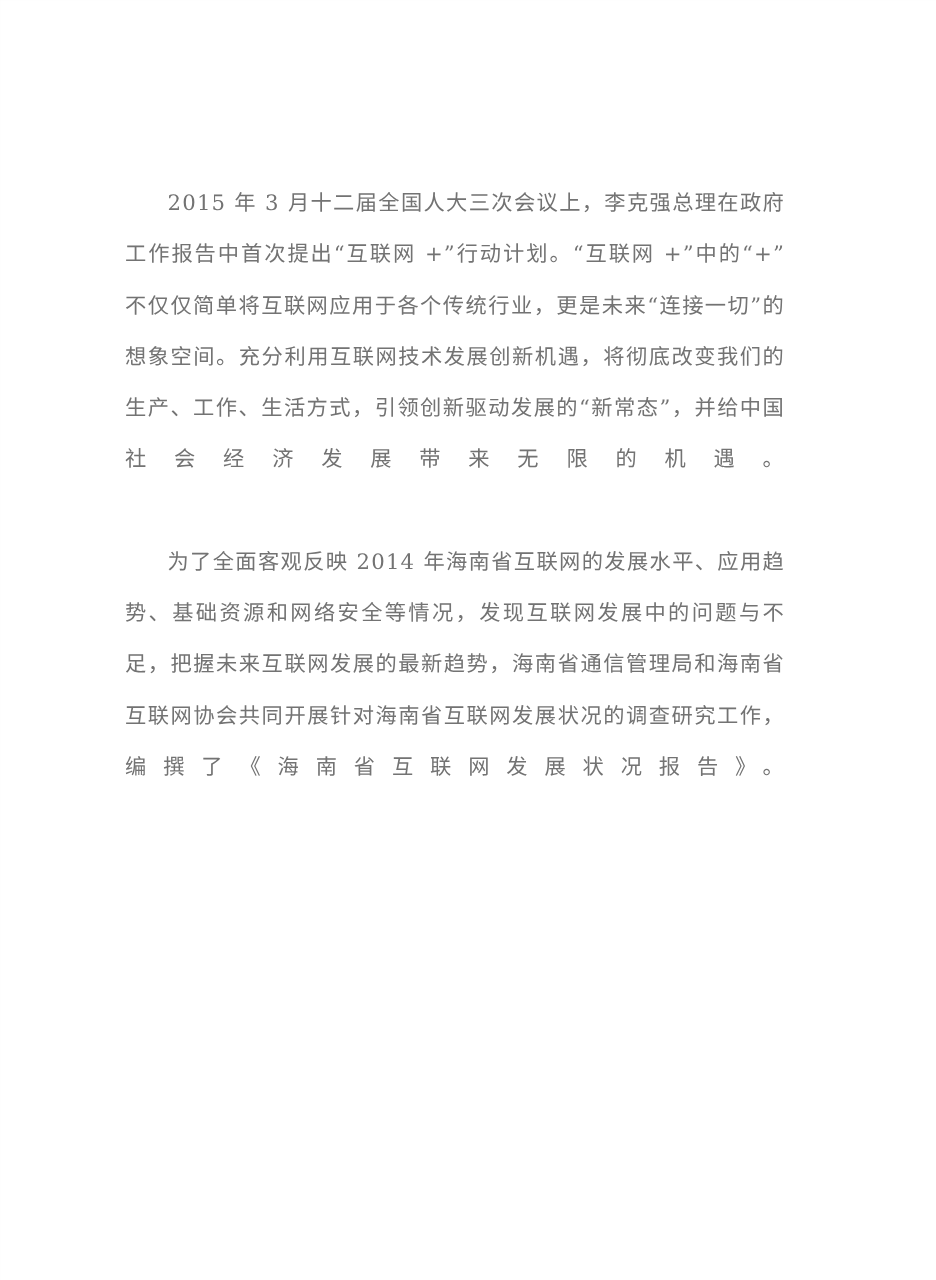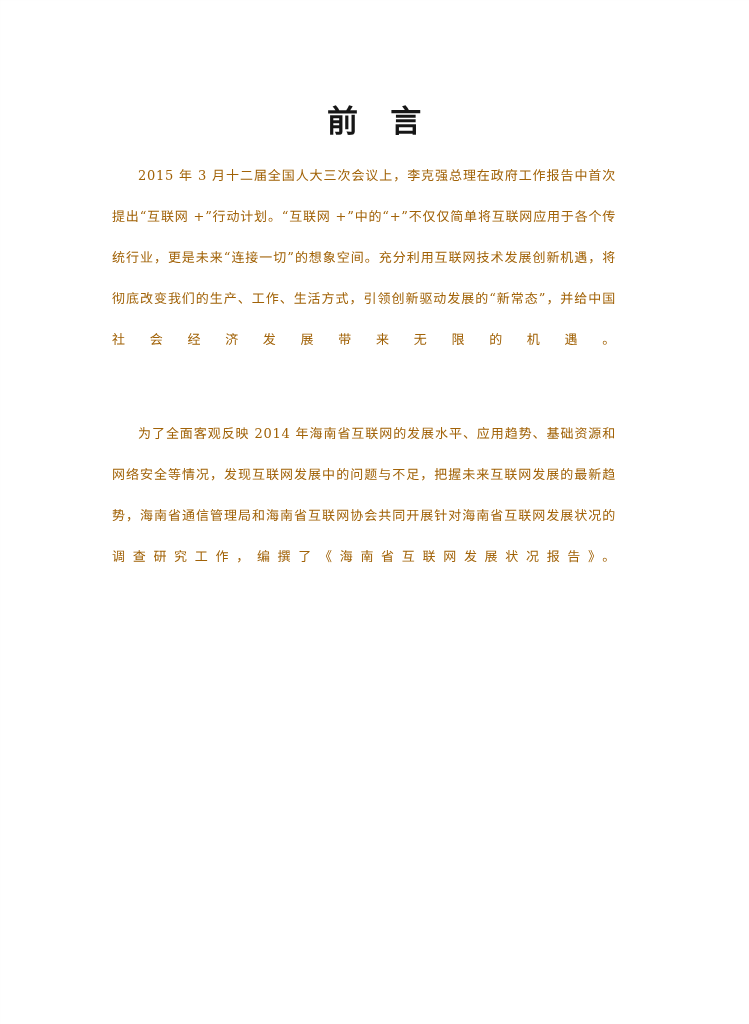--- a/index.html
+++ b/index.html
@@ -48,25 +48,25 @@
   }
 
   .body-block {
     position: absolute;
     top: 143px;
     left: 100px;
     width: 528px;
   }
 
   .para {
-    margin: 12px;
+    margin: 0;
     font-family: "DejaVu Serif", "Liberation Serif", serif;
-    font-size: 13px;
+    font-size: 17px;
     line-height: 41px;
-    color: #a16207;
+    color: #737373;
     text-align: justify;
     text-justify: inter-character;
     text-indent: 2em;
     letter-spacing: 0.055em;
     word-break: break-all;
     -webkit-font-smoothing: antialiased;
   }
   .para + .para {
     margin-top: 0px;
   }
@@ -78,20 +78,19 @@
     width: 100%;
   }
 </style>
 </head>
 <body>
 
 <div class="page">
 
   <div class="scan-grain"></div>
 
-  <h1 class="doc-title">前　言</h1>
 
   <div class="body-block">
     <p class="para">2015 年 3 月十二届全国人大三次会议上，李克强总理在政府工作报告中首次提出“互联网 +”行动计划。“互联网 +”中的“+”不仅仅简单将互联网应用于各个传统行业，更是未来“连接一切”的想象空间。充分利用互联网技术发展创新机遇，将彻底改变我们的生产、工作、生活方式，引领创新驱动发展的“新常态”，并给中国社会经济发展带来无限的机遇。</p>
     <p class="para">为了全面客观反映 2014 年海南省互联网的发展水平、应用趋势、基础资源和网络安全等情况，发现互联网发展中的问题与不足，把握未来互联网发展的最新趋势，海南省通信管理局和海南省互联网协会共同开展针对海南省互联网发展状况的调查研究工作，编撰了《海南省互联网发展状况报告》。</p>
   </div>
 
 </div>
 
 </body></html>

